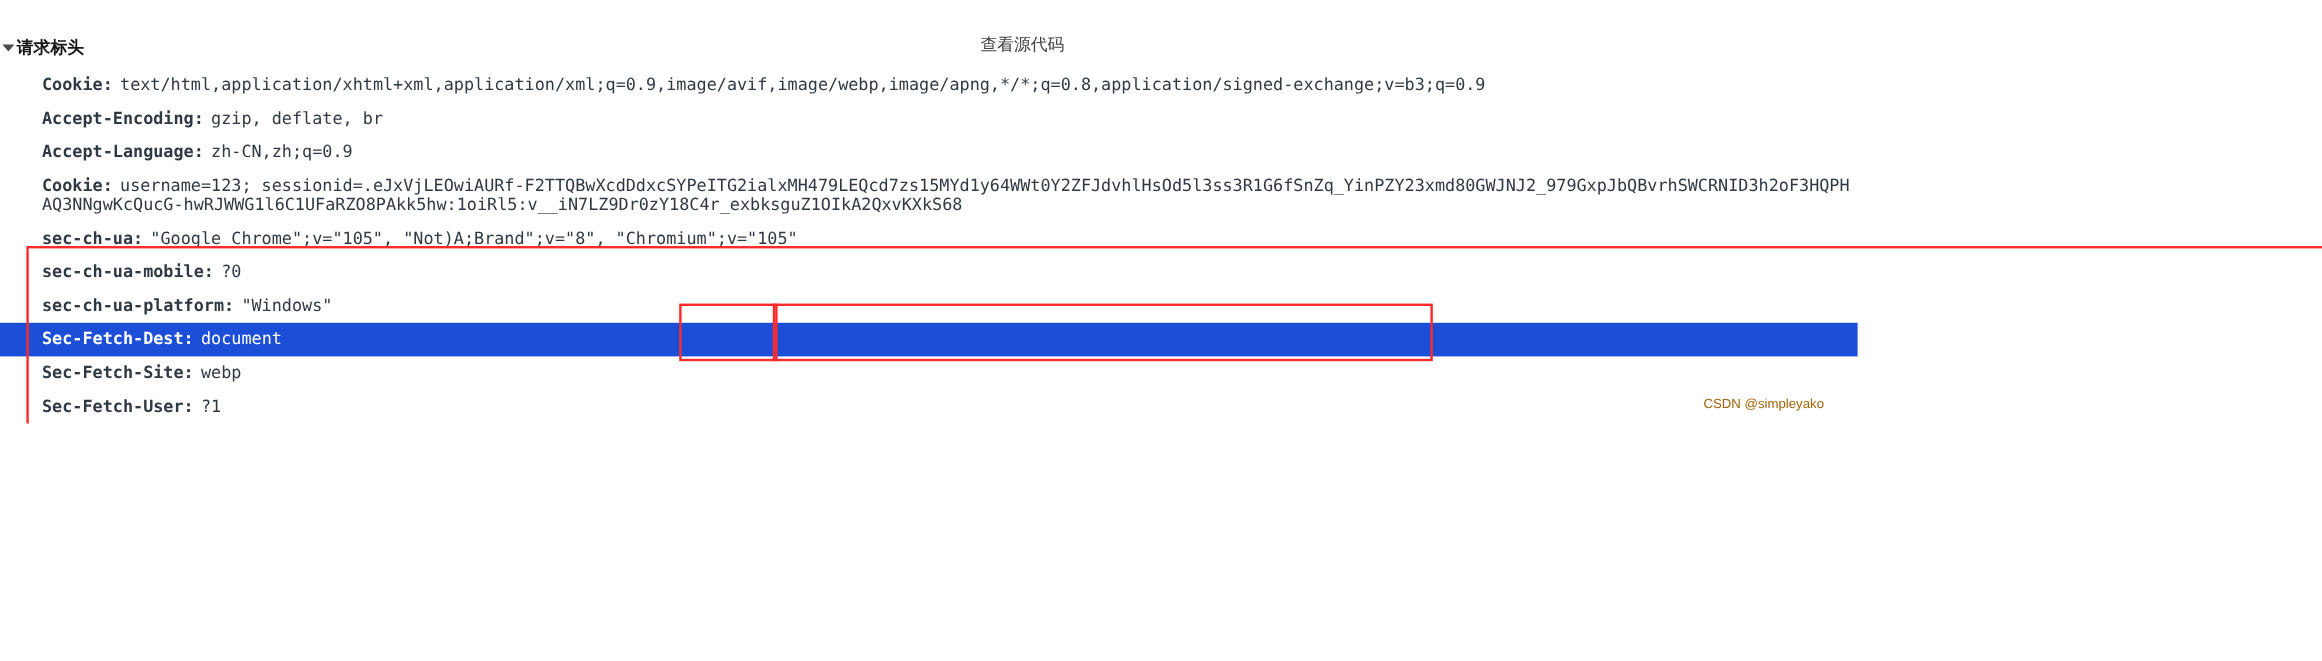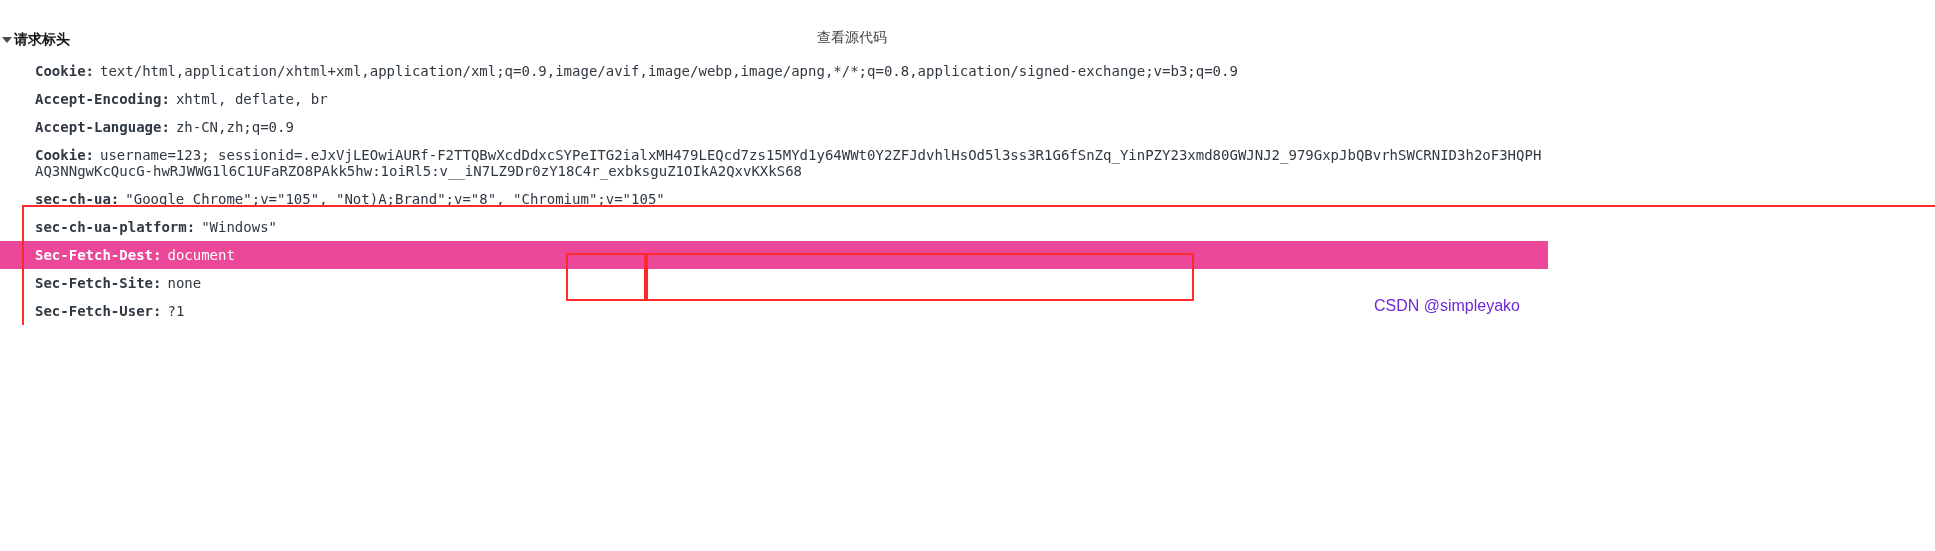--- a/index.html
+++ b/index.html
@@ -6,50 +6,51 @@
   .panel{width:1548px;position:relative;padding-top:2px;margin-top:29px;}
 
   .section-title{display:flex;align-items:center;font-weight:700;color:#161616;margin:0 0 8px 4px;}
   .section-title .tri{display:inline-block;width:0;height:0;border-top:5px solid transparent;border-bottom:5px solid transparent;border-left:6px solid #4c4c4c;transform:rotate(90deg);margin-right:4px;}
   .view-source{position:absolute;left:817px;top:0;color:#404040;}
   .rows{padding-left:35px;}
   .row{padding:6px 0;word-break:break-all;font-family:Consolas,Menlo,monospace;color:#303942;}
   .row .name{font-weight:700;}
   .row .name::after{content:":";}
   .row .val{margin-left:6px;}
-  .row.highlight{background:#ec4899;color:#fff;margin-left:-35px;padding-left:35px;}
+  .row.highlight{background:#1d4ed8;color:#fff;margin-left:-35px;padding-left:35px;}
   .row.highlight .name{color:#fff;}
-  .watermark{position:absolute;right:28px;bottom:10px;color:#6d28d9;font-size:16px;font-family:Arial,sans-serif;}
+  .watermark{position:absolute;right:28px;bottom:10px;color:#a16207;font-size:11px;font-family:Arial,sans-serif;}
 
   
   .annot{position:absolute;border:2px solid #ff2b2b;pointer-events:none;}
   .a-big{left:22px;top:176px;width:1912px;height:204px;}
   .a-small1{left:566px;top:224px;width:78px;height:44px;}
   .a-small2{left:644px;top:224px;width:546px;height:44px;}
 </style>
 </head>
 <body>
 
 <div class="panel">
 
   <div class="section-title">
     <span class="tri"></span>
     <span>请求标头</span>
   </div>
   <span class="view-source">查看源代码</span>
 
   <div class="rows" id="rows">
       <div class="row"><span class="name">Cookie</span><span class="val">text/html,application/xhtml+xml,application/xml;q=0.9,image/avif,image/webp,image/apng,*/*;q=0.8,application/signed-exchange;v=b3;q=0.9</span></div>
-      <div class="row"><span class="name">Accept-Encoding</span><span class="val">xhtml, deflate, br</span></div>
+      <div class="row"><span class="name">Accept-Encoding</span><span class="val">gzip, deflate, br</span></div>
       <div class="row"><span class="name">Accept-Language</span><span class="val">zh-CN,zh;q=0.9</span></div>
       <div class="row"><span class="name">Cookie</span><span class="val">username=123; sessionid=.eJxVjLEOwiAURf-F2TTQBwXcdDdxcSYPeITG2ialxMH479LEQcd7zs15MYd1y64WWt0Y2ZFJdvhlHsOd5l3ss3R1G6fSnZq_YinPZY23xmd80GWJNJ2_979GxpJbQBvrhSWCRNID3h2oF3HQPHAQ3NNgwKcQucG-hwRJWWG1l6C1UFaRZO8PAkk5hw:1oiRl5:v__iN7LZ9Dr0zY18C4r_exbksguZ1OIkA2QxvKXkS68</span></div>
       <div class="row"><span class="name">sec-ch-ua</span><span class="val">"Google Chrome";v="105", "Not)A;Brand";v="8", "Chromium";v="105"</span></div>
+      <div class="row"><span class="name">sec-ch-ua-mobile</span><span class="val">?0</span></div>
       <div class="row"><span class="name">sec-ch-ua-platform</span><span class="val">"Windows"</span></div>
       <div class="row highlight"><span class="name">Sec-Fetch-Dest</span><span class="val">document</span></div>
-      <div class="row"><span class="name">Sec-Fetch-Site</span><span class="val">none</span></div>
+      <div class="row"><span class="name">Sec-Fetch-Site</span><span class="val">webp</span></div>
       <div class="row"><span class="name">Sec-Fetch-User</span><span class="val">?1</span></div>
     </div>
 
   <div class="annot a-big"></div>
   <div class="annot a-small1"></div>
   <div class="annot a-small2"></div>
 
   <div class="watermark">CSDN @simpleyako</div>
 </div>
 

